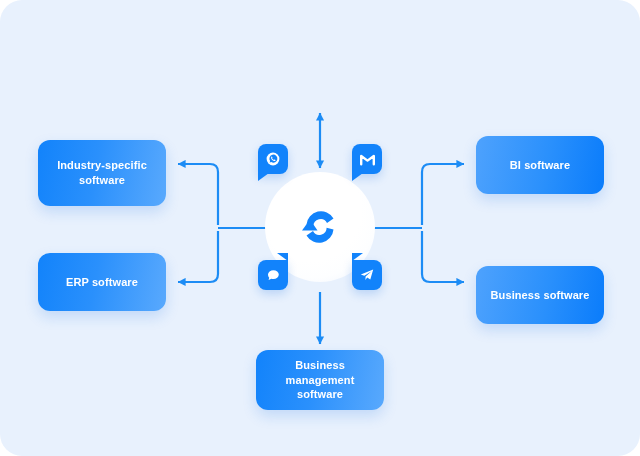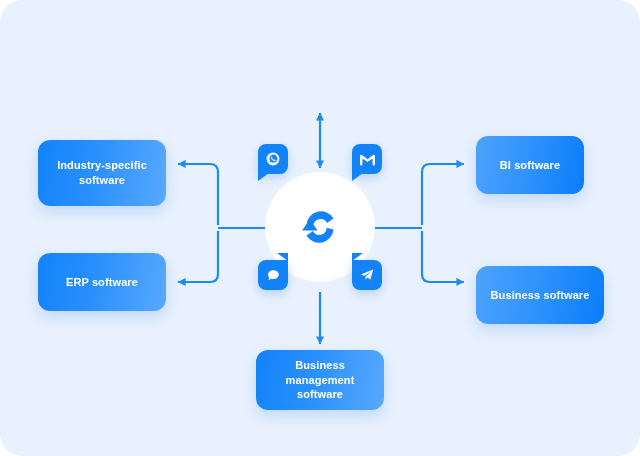--- a/index.html
+++ b/index.html
@@ -55,21 +55,21 @@
     background: linear-gradient(100deg, #1283fb 0%, #2a90fc 45%, #59a9fd 100%);
   }
   
   .grad-rl {
     background: linear-gradient(100deg, #4ea2fd 0%, #2a90fc 55%, #0a7cfb 100%);
   }
 
   #node-esg        { left: 256px; top: 46px;  width: 128px; height: 60px; }
   #node-industry   { left: 38px;  top: 128px; width: 128px; height: 66px; margin-top: 12px; }
   #node-erp        { left: 38px;  top: 253px; width: 128px; height: 58px; }
-  #node-bi         { left: 476px; top: 136px; width: 108px; height: 58px; }
+  #node-bi         { left: 476px; top: 136px; width: 128px; height: 58px; }
   #node-business   { left: 476px; top: 266px; width: 128px; height: 58px; }
   #node-expense    { left: 256px; top: 350px; width: 128px; height: 60px; }
 
   
   #hub {
     position: absolute;
     left: 265px;
     top: 172px;
     width: 110px;
     height: 110px;

